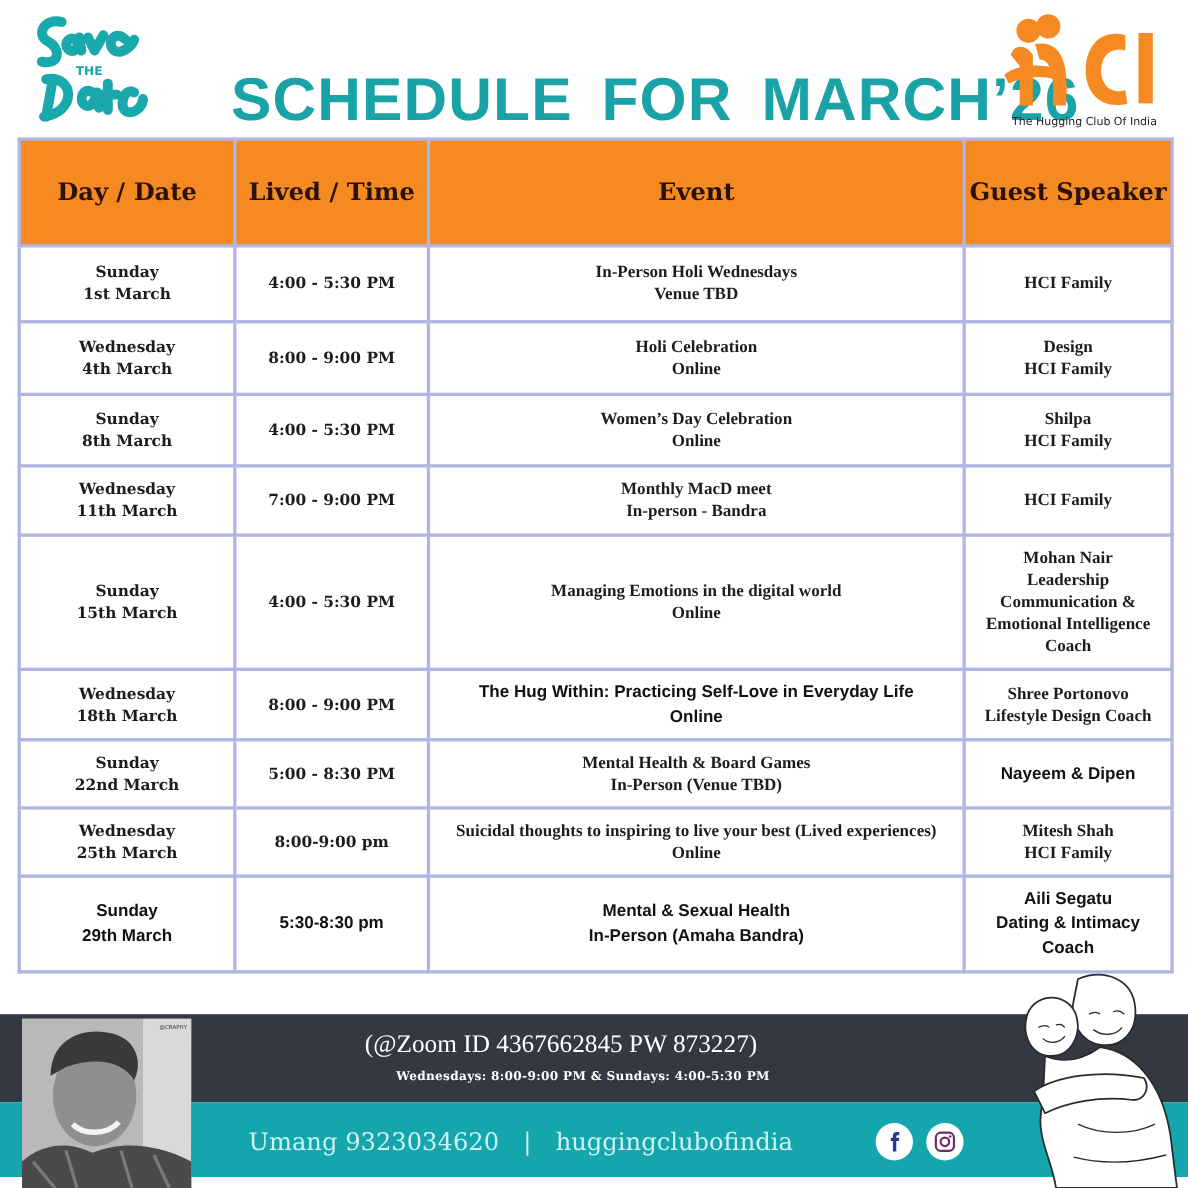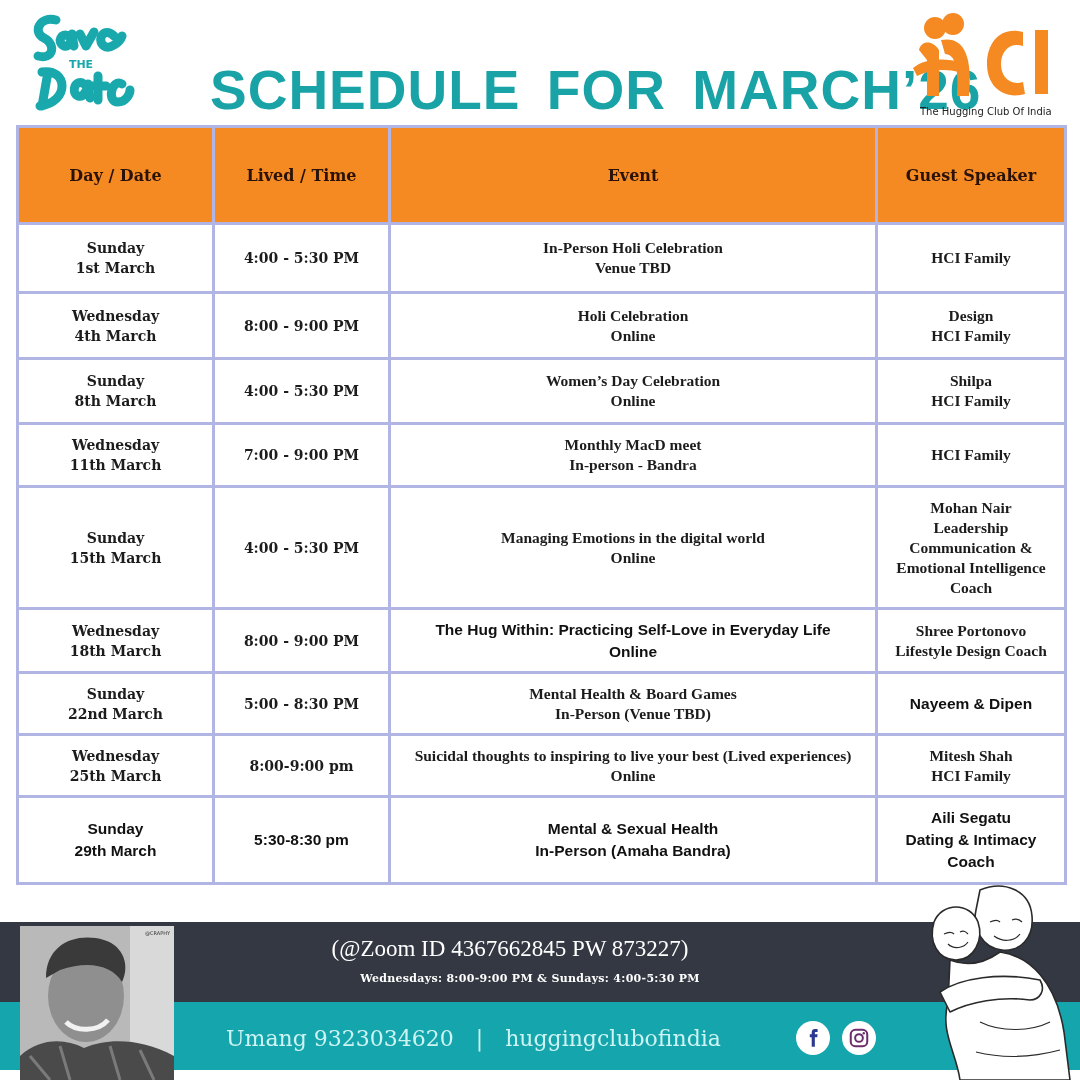--- a/index.html
+++ b/index.html
@@ -23,21 +23,21 @@
     
     .schedule-table {
       position: absolute; left: 16px; top: 125px; width: 1048px;
       border-collapse: collapse; table-layout: fixed;
     }
     .schedule-table th, .schedule-table td {
       border: 3px solid #b1b5e3; text-align: center; vertical-align: middle;
     }
     .schedule-table th {
       background: #f58a23; height: 97px; color: #2a1208;
-      font-family: "DejaVu Serif", serif; font-weight: bold; font-size: 16px; white-space: nowrap;
+      font-family: "DejaVu Serif", serif; font-weight: bold; font-size: 22px; white-space: nowrap;
     }
     .schedule-table td {
       background: #ffffff; font-family: "DejaVu Serif", serif; font-weight: bold;
       font-size: 14px; line-height: 20px; color: #1c1c1c;
     }
     .schedule-table td .ln { display: block; }
     .schedule-table td.sans { font-family: "Liberation Sans", sans-serif; font-size: 15.5px; line-height: 22px; color: #111; }
     .schedule-table td.narrow { font-family: "Liberation Serif", serif; font-size: 15.5px; }
 
     
@@ -126,21 +126,21 @@
   </thead>
   <tbody>
 
     <tr style="height:69px">
       <td>
           <span class="ln">Sunday</span>
           <span class="ln">1st March</span>
         </td>
       <td>4:00 - 5:30 PM</td>
       <td class="narrow">
-          <span class="ln">In-Person Holi Celebration</span>
+          <span class="ln">In-Person Holi Wednesdays</span>
           <span class="ln">Venue TBD</span>
         </td>
       <td class="narrow">
           <span class="ln">HCI Family</span>
         </td>
     </tr>
 
     <tr style="height:66px">
       <td>
           <span class="ln">Wednesday</span>

